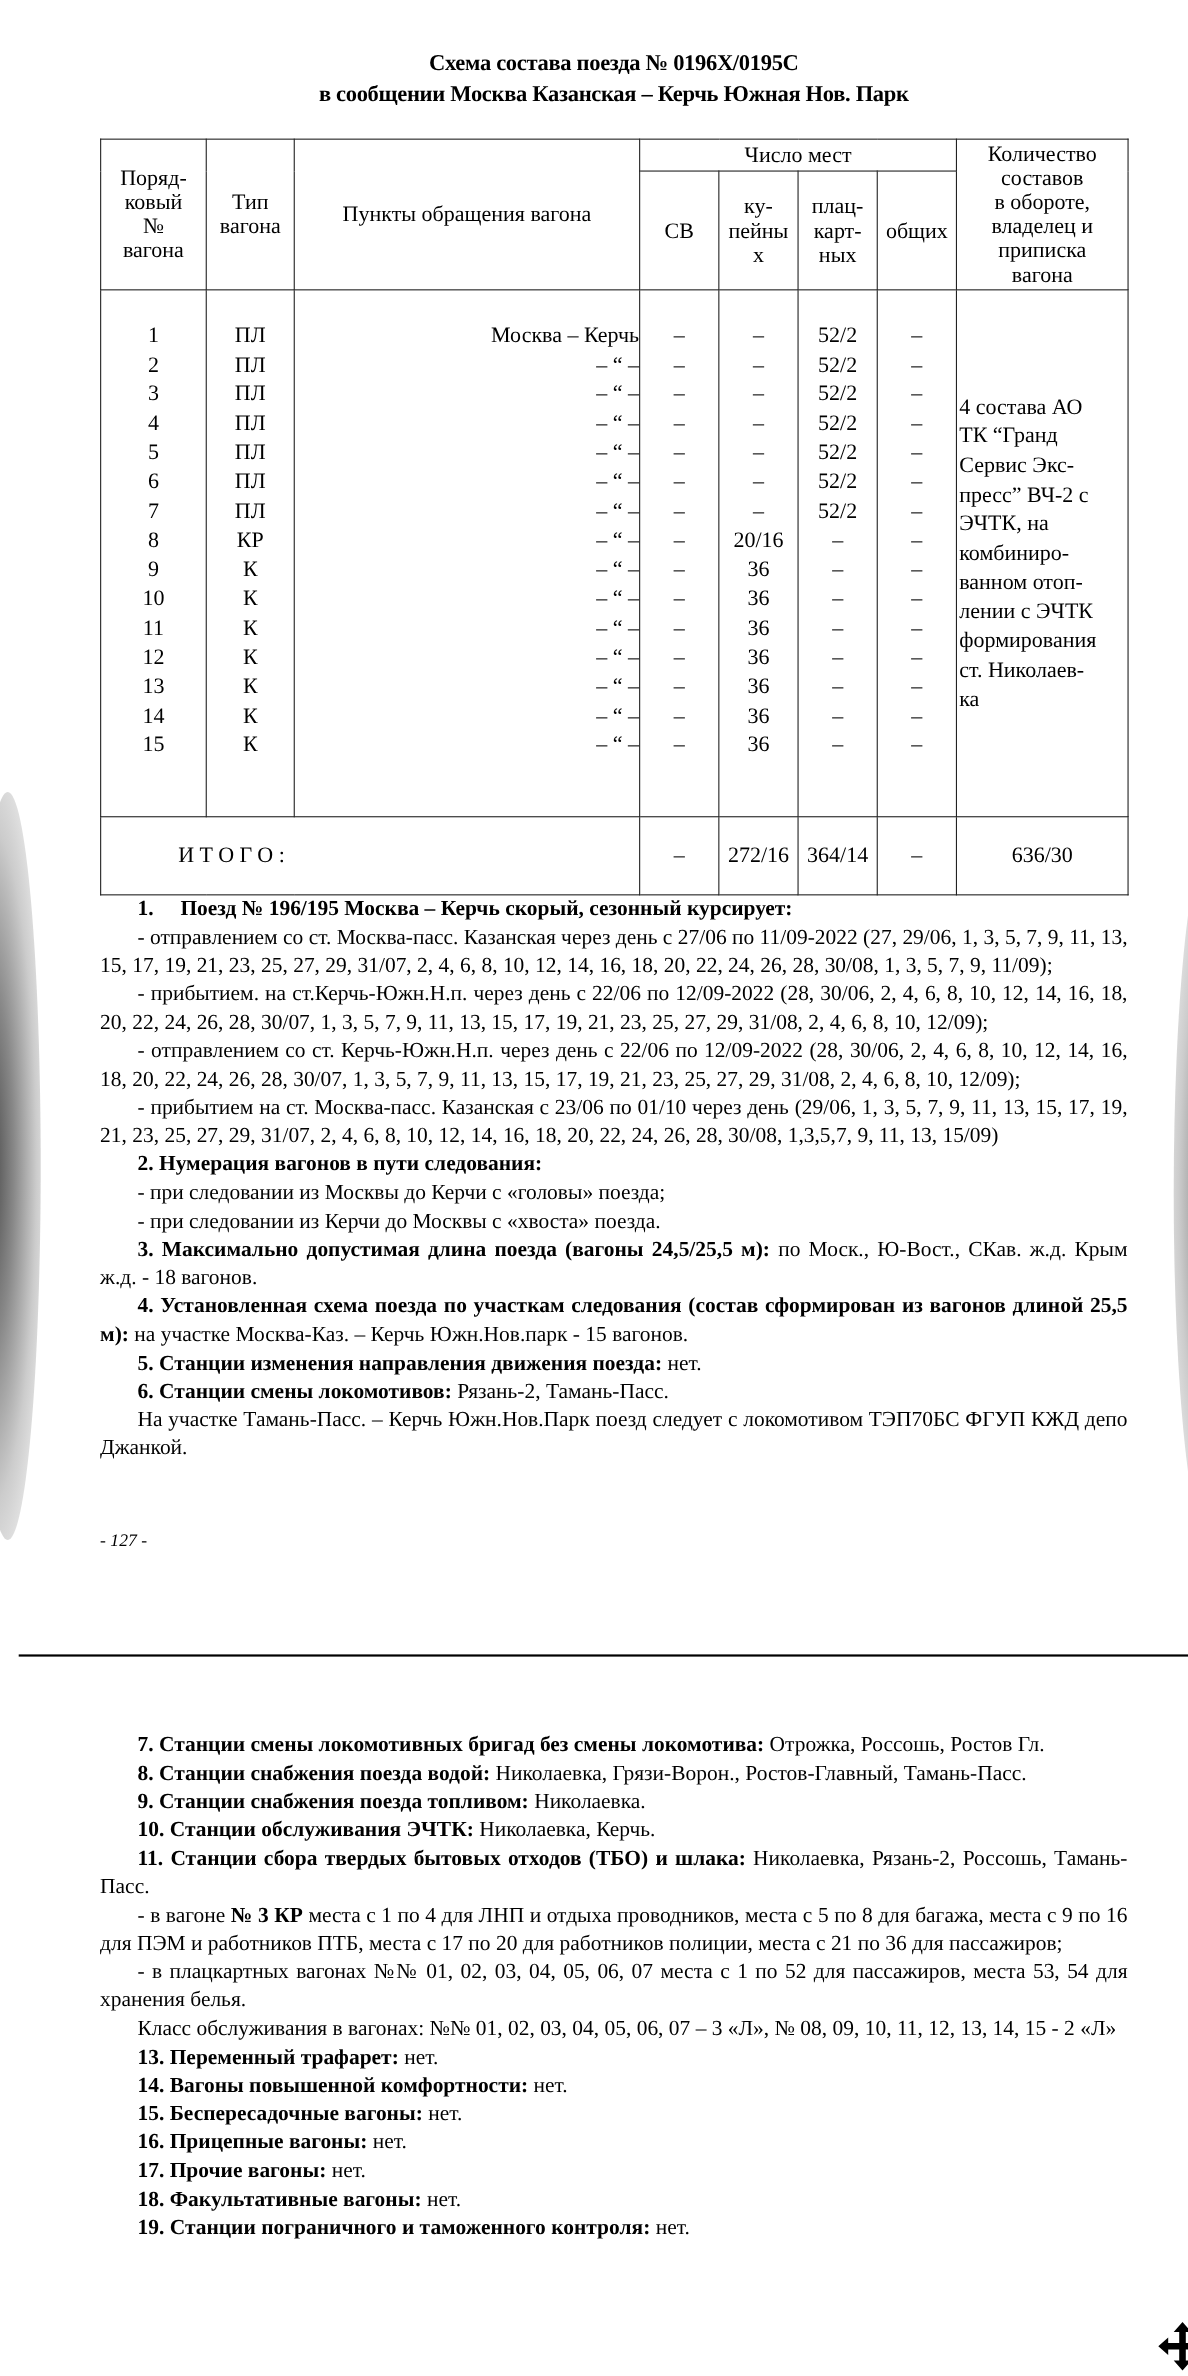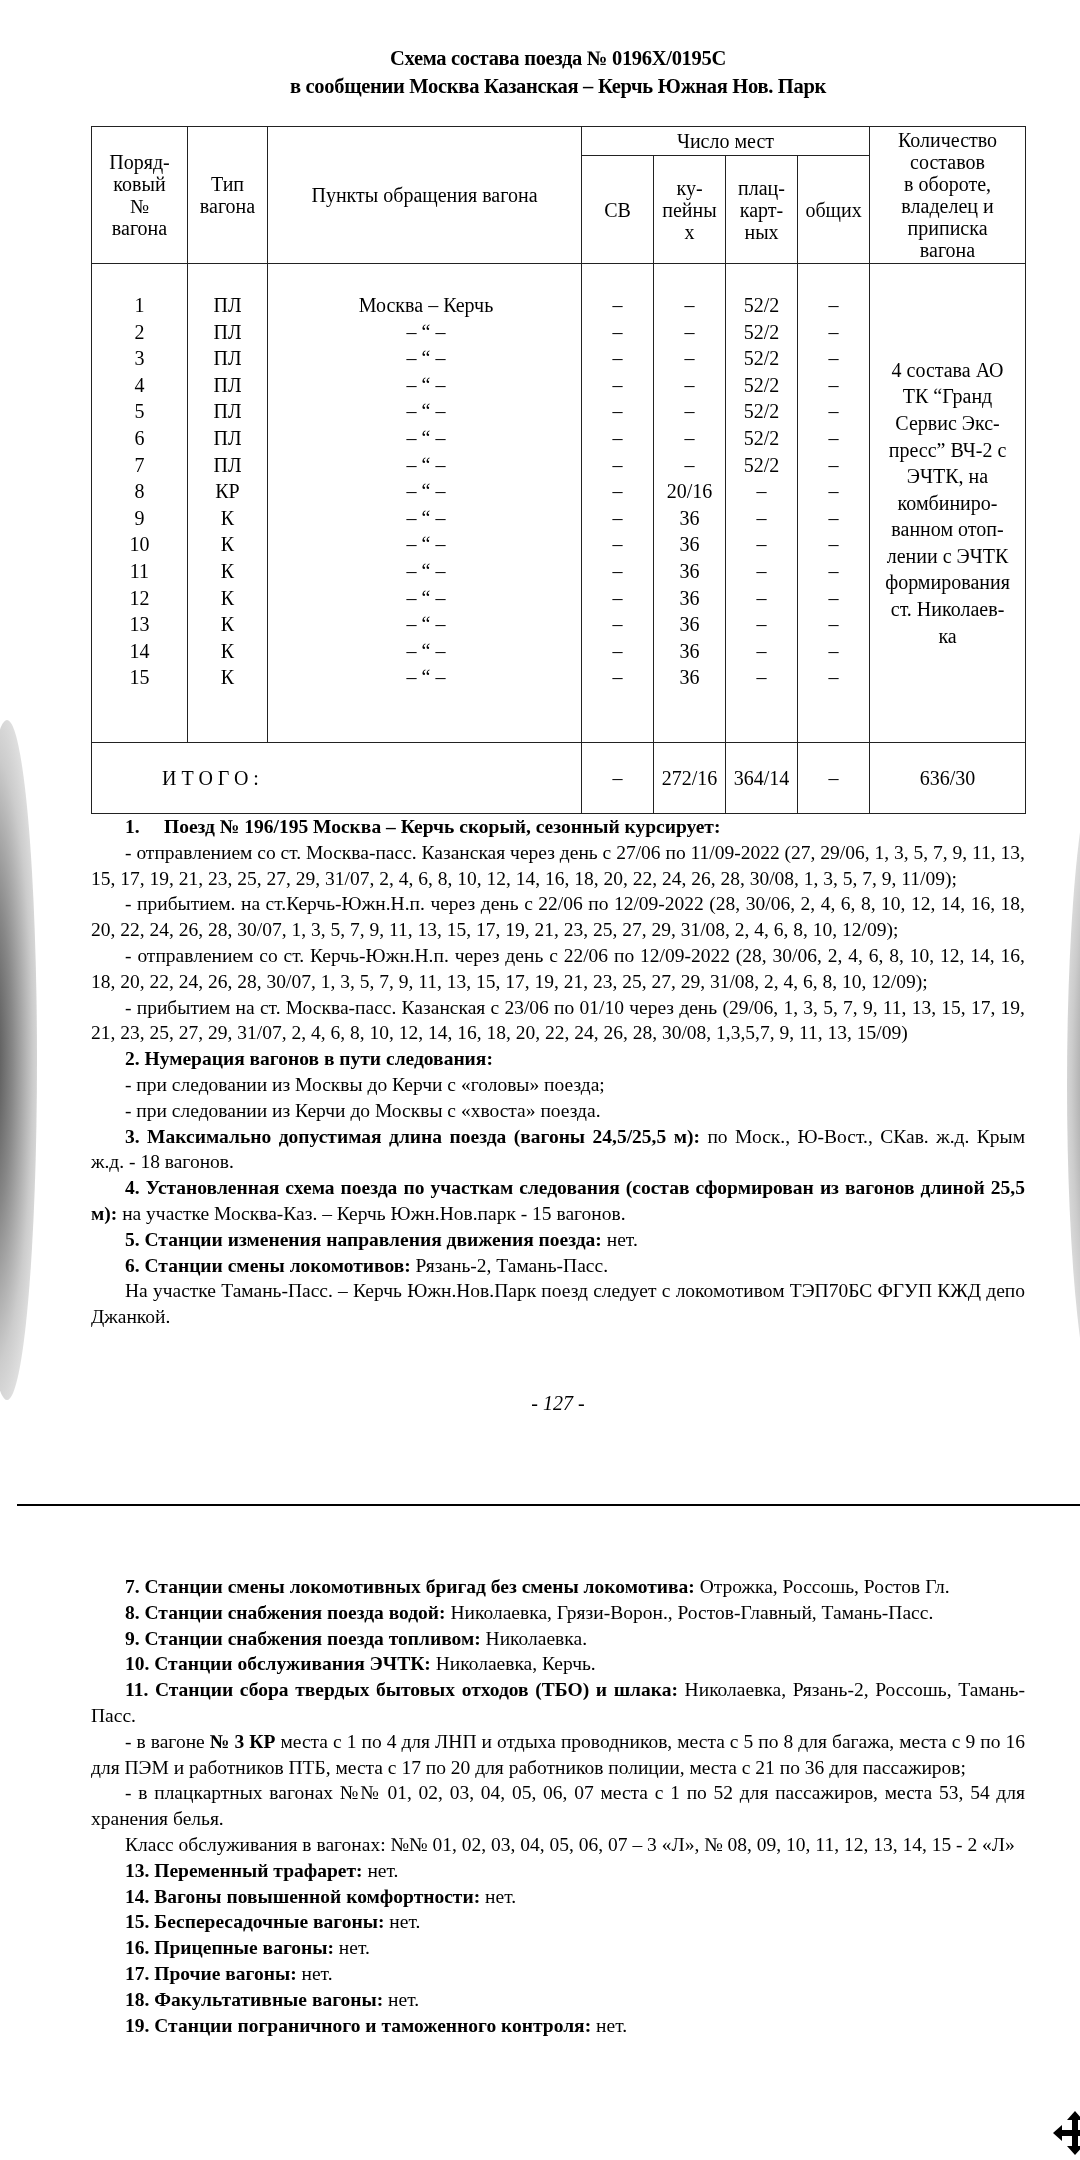--- a/index.html
+++ b/index.html
@@ -32,34 +32,34 @@
   table.scheme {
     position:absolute; top:82px; left:0; width:934px; border-collapse:collapse;
     font-size:20px; table-layout:fixed;
   }
   table.scheme th, table.scheme td { border:1.5px solid #222; padding:0; }
   table.scheme th { font-weight:normal; line-height:22px; vertical-align:middle; text-align:center; }
   .th-seats-group { height:28px; }
   .th-sub { height:108px; }
   .body-row td { vertical-align:top; }
   .cell-col { text-align:center; padding-top:28px !important; line-height:26.6px; }
-  .cell-route { text-align:center; padding-top:28px !important; line-height:26.6px; padding-left:3px !important; }
-  .cell-owner { vertical-align:middle !important; text-align:center; line-height:26.6px; padding:0 2px !important; }
+  .cell-route { text-align:right; padding-top:28px !important; line-height:26.6px; padding-left:3px !important; }
+  .cell-owner { vertical-align:middle !important; line-height:26.6px; padding:0 2px !important; }
   .body-row td { height:450px; }
   .line { display:block; white-space:nowrap; }
   .total-row td { height:70px; vertical-align:middle; text-align:center; }
   .total-label { text-align:left !important; padding-left:70px !important; letter-spacing:5px; }
 
   .body-text {
     font-size:19.5px; line-height:25.8px; text-align:justify;
   }
   .p1-text { position:absolute; top:770px; left:0; width:934px; }
   .para { margin:0; text-indent:34px; }
   .b { font-weight:bold; }
-  .page-number { position:absolute; top:1348px; left:0; width:934px; text-align:center; font-style:italic; font-size:20px; }
+  .page-number { position:absolute; top:1348px; left:0; width:934px; font-style:italic; font-size:16px; }
 
   .move-cursor { position:absolute; left:1035px; top:2110px; width:46px; height:46px; }
 </style>
 </head>
 <body>
 
 <div class="viewer">
   <div class="edge-shadow-left"></div>
   <div class="edge-shadow-right"></div>
   <div class="right-edge-line"></div>

